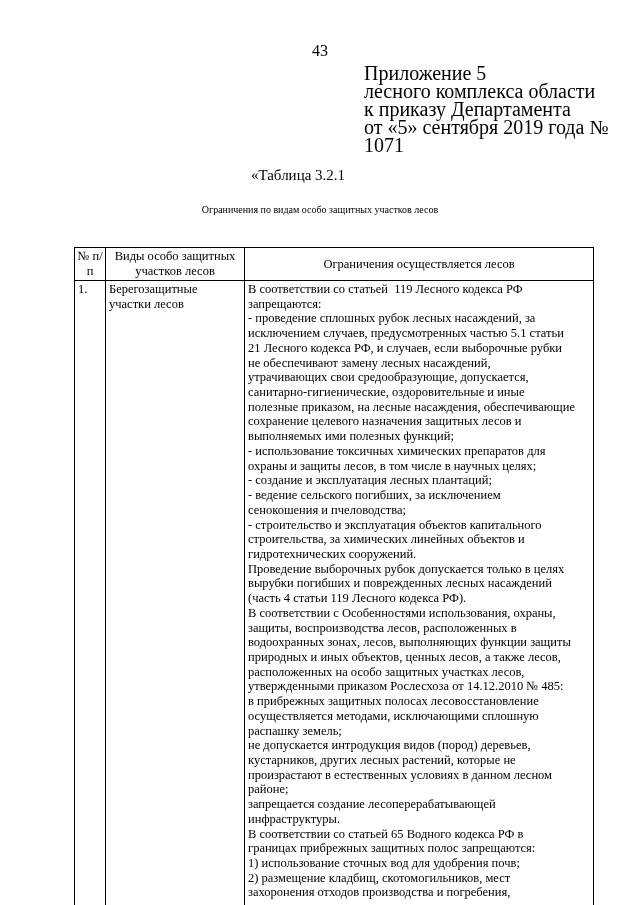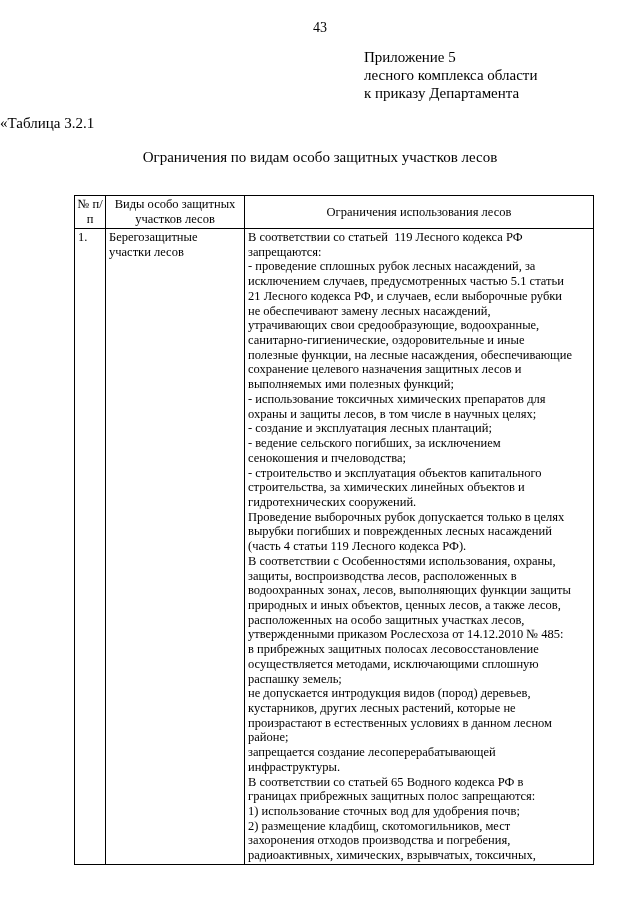--- a/index.html
+++ b/index.html
@@ -12,41 +12,41 @@
     color: #000000;
   }
   .page {
     position: relative;
     width: 640px;
     height: 905px;
     background: #ffffff;
     overflow: hidden;
   }
   .page-number {
-    padding-top: 21px;
+    padding-top: 44px;
     text-align: center;
-    font-size: 14px;
+    font-size: 16px;
     line-height: 13px;
   }
   .appendix-block {
-    margin: 14px 0 0 364px;
-    font-size: 15px;
+    margin: 7px 0 0 364px;
+    font-size: 20px;
     line-height: 18px;
   }
   .appendix-block div { white-space: pre-wrap; }
   .table-caption {
     margin: 12px 44px 4px 0;
-    text-align: left;
+    text-align: center;
     font-size: 15px;
     line-height: 18px;
   }
   .table-title {
     margin: 16px;
     text-align: center;
-    font-size: 15px;
+    font-size: 10px;
     line-height: 19px;
     font-weight: normal;
   }
   table.doc-table {
     border-collapse: collapse;
     table-layout: fixed;
     width: 519px;
     margin: 28px 0 0 74px;
     font-size: 12.5px;
   }
@@ -79,53 +79,54 @@
 <body>
 
 <div class="page">
 
   <div class="page-number">43</div>
 
   <div class="appendix-block">
       <div>Приложение 5</div>
       <div>лесного комплекса области</div>
       <div>к приказу Департамента</div>
+      <div>от «5» сентября 2019 года № 1071</div>
     </div>
 
   <div class="table-caption">«Таблица 3.2.1</div>
 
   <div class="table-title">Ограничения по видам особо защитных участков лесов</div>
 
   <table class="doc-table">
     <colgroup>
       <col class="col-num">
       <col class="col-kind">
       <col class="col-restr">
     </colgroup>
     <thead>
       <tr>
         <th>№ п/п</th>
         <th>Виды особо защитных участков лесов</th>
-        <th>Ограничения использования лесов</th>
+        <th>Ограничения осуществляется лесов</th>
       </tr>
     </thead>
     <tbody>
       <tr>
         <td>1.</td>
         <td>Берегозащитные участки лесов</td>
         <td class="restrictions-cell">
             <div>В соответствии со статьей  119 Лесного кодекса РФ</div>
             <div>запрещаются:</div>
             <div>- проведение сплошных рубок лесных насаждений, за</div>
             <div>исключением случаев, предусмотренных частью 5.1 статьи</div>
             <div>21 Лесного кодекса РФ, и случаев, если выборочные рубки</div>
             <div>не обеспечивают замену лесных насаждений,</div>
-            <div>утрачивающих свои средообразующие, водоохранные,</div>
+            <div>утрачивающих свои средообразующие, допускается,</div>
             <div>санитарно-гигиенические, оздоровительные и иные</div>
-            <div>полезные функции, на лесные насаждения, обеспечивающие</div>
+            <div>полезные приказом, на лесные насаждения, обеспечивающие</div>
             <div>сохранение целевого назначения защитных лесов и</div>
             <div>выполняемых ими полезных функций;</div>
             <div>- использование токсичных химических препаратов для</div>
             <div>охраны и защиты лесов, в том числе в научных целях;</div>
             <div>- создание и эксплуатация лесных плантаций;</div>
             <div>- ведение сельского погибших, за исключением</div>
             <div>сенокошения и пчеловодства;</div>
             <div>- строительство и эксплуатация объектов капитального</div>
             <div>строительства, за химических линейных объектов и</div>
             <div>гидротехнических сооружений.</div>

